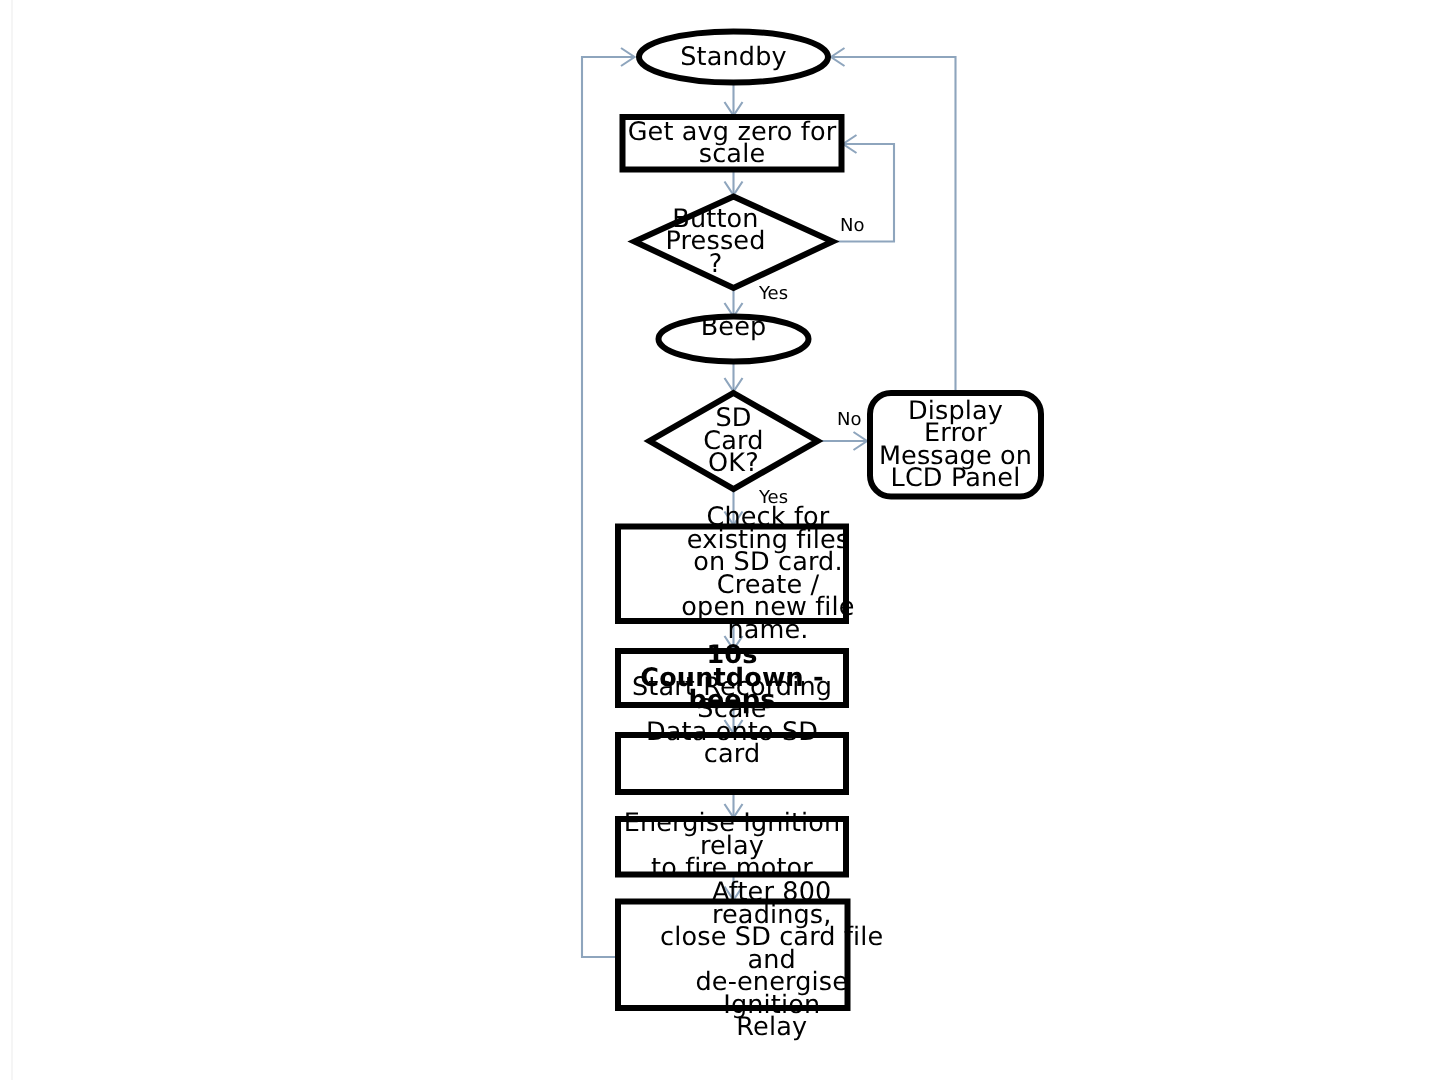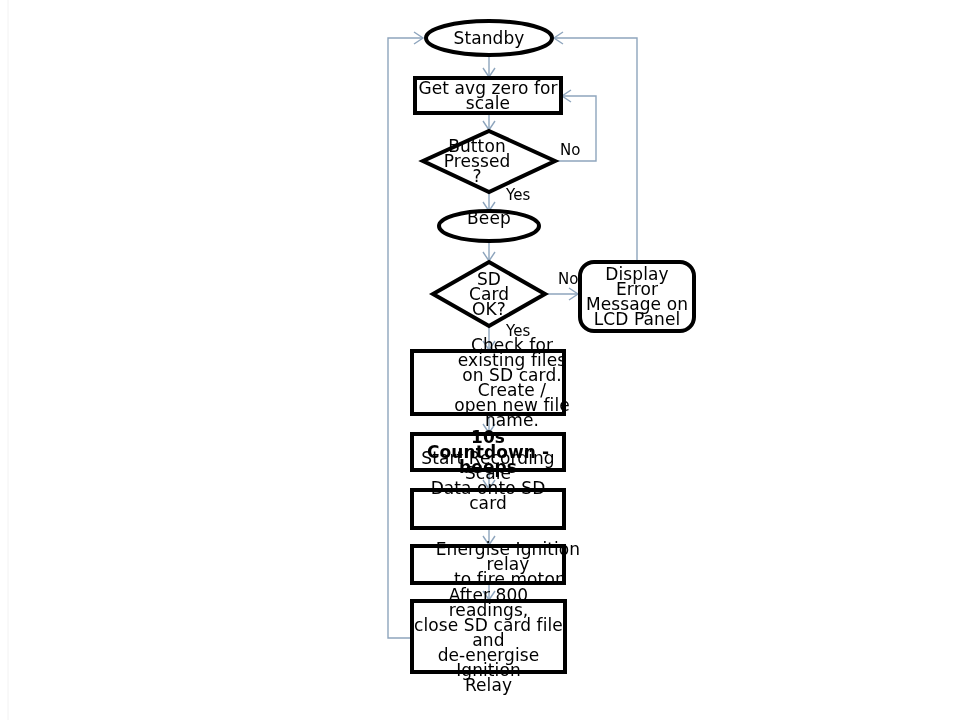--- a/index.html
+++ b/index.html
@@ -59,21 +59,21 @@
     color: #000000;
     font-size: 17px;
     line-height: 15px;
     letter-spacing: 0.1px;
     white-space: pre-line;
     pointer-events: none;
   }
   .edge-label {
     position: absolute;
     color: #000000;
-    font-size: 15px;
+    font-size: 12px;
     line-height: 13px;
     white-space: nowrap;
   }
 </style>
 </head>
 <body>
 
 <div id="canvas">
 
   <svg id="flow-svg" viewBox="0 0 960 720">
@@ -189,24 +189,24 @@
 
   <div class="node-label" style="left:414px; top:353px; width:148px; height:59px;padding-left:24px;">Check for existing files
 on SD card. Create /
 open new file name.</div>
 
   <div class="node-label" style="left:414px; top:436px; width:148px; height:32px;font-weight:bold;">10s Countdown - beeps</div>
 
   <div class="node-label" style="left:414px; top:464px; width:148px; height:34px;">Start Recording Scale
 Data onto SD card</div>
 
-  <div class="node-label" style="left:414px; top:548px; width:148px; height:33px;padding-left:20px;">Energise Ignition relay
+  <div class="node-label" style="left:414px; top:548px; width:148px; height:33px;">Energise Ignition relay
 to fire motor</div>
 
-  <div class="node-label" style="left:414px; top:603px; width:149px; height:75px;">After 800 readings,
+  <div class="node-label" style="left:414px; top:603px; width:149px; height:75px;padding-left:26px;">After 800 readings,
 close SD card file and
 de-energise Ignition
 Relay</div>
 
   <div class="edge-label" style="left:560px; top:144px;">No</div>
 
   <div class="edge-label" style="left:506px; top:189px;">Yes</div>
 
   <div class="edge-label" style="left:558px; top:273px;">No</div>
 

